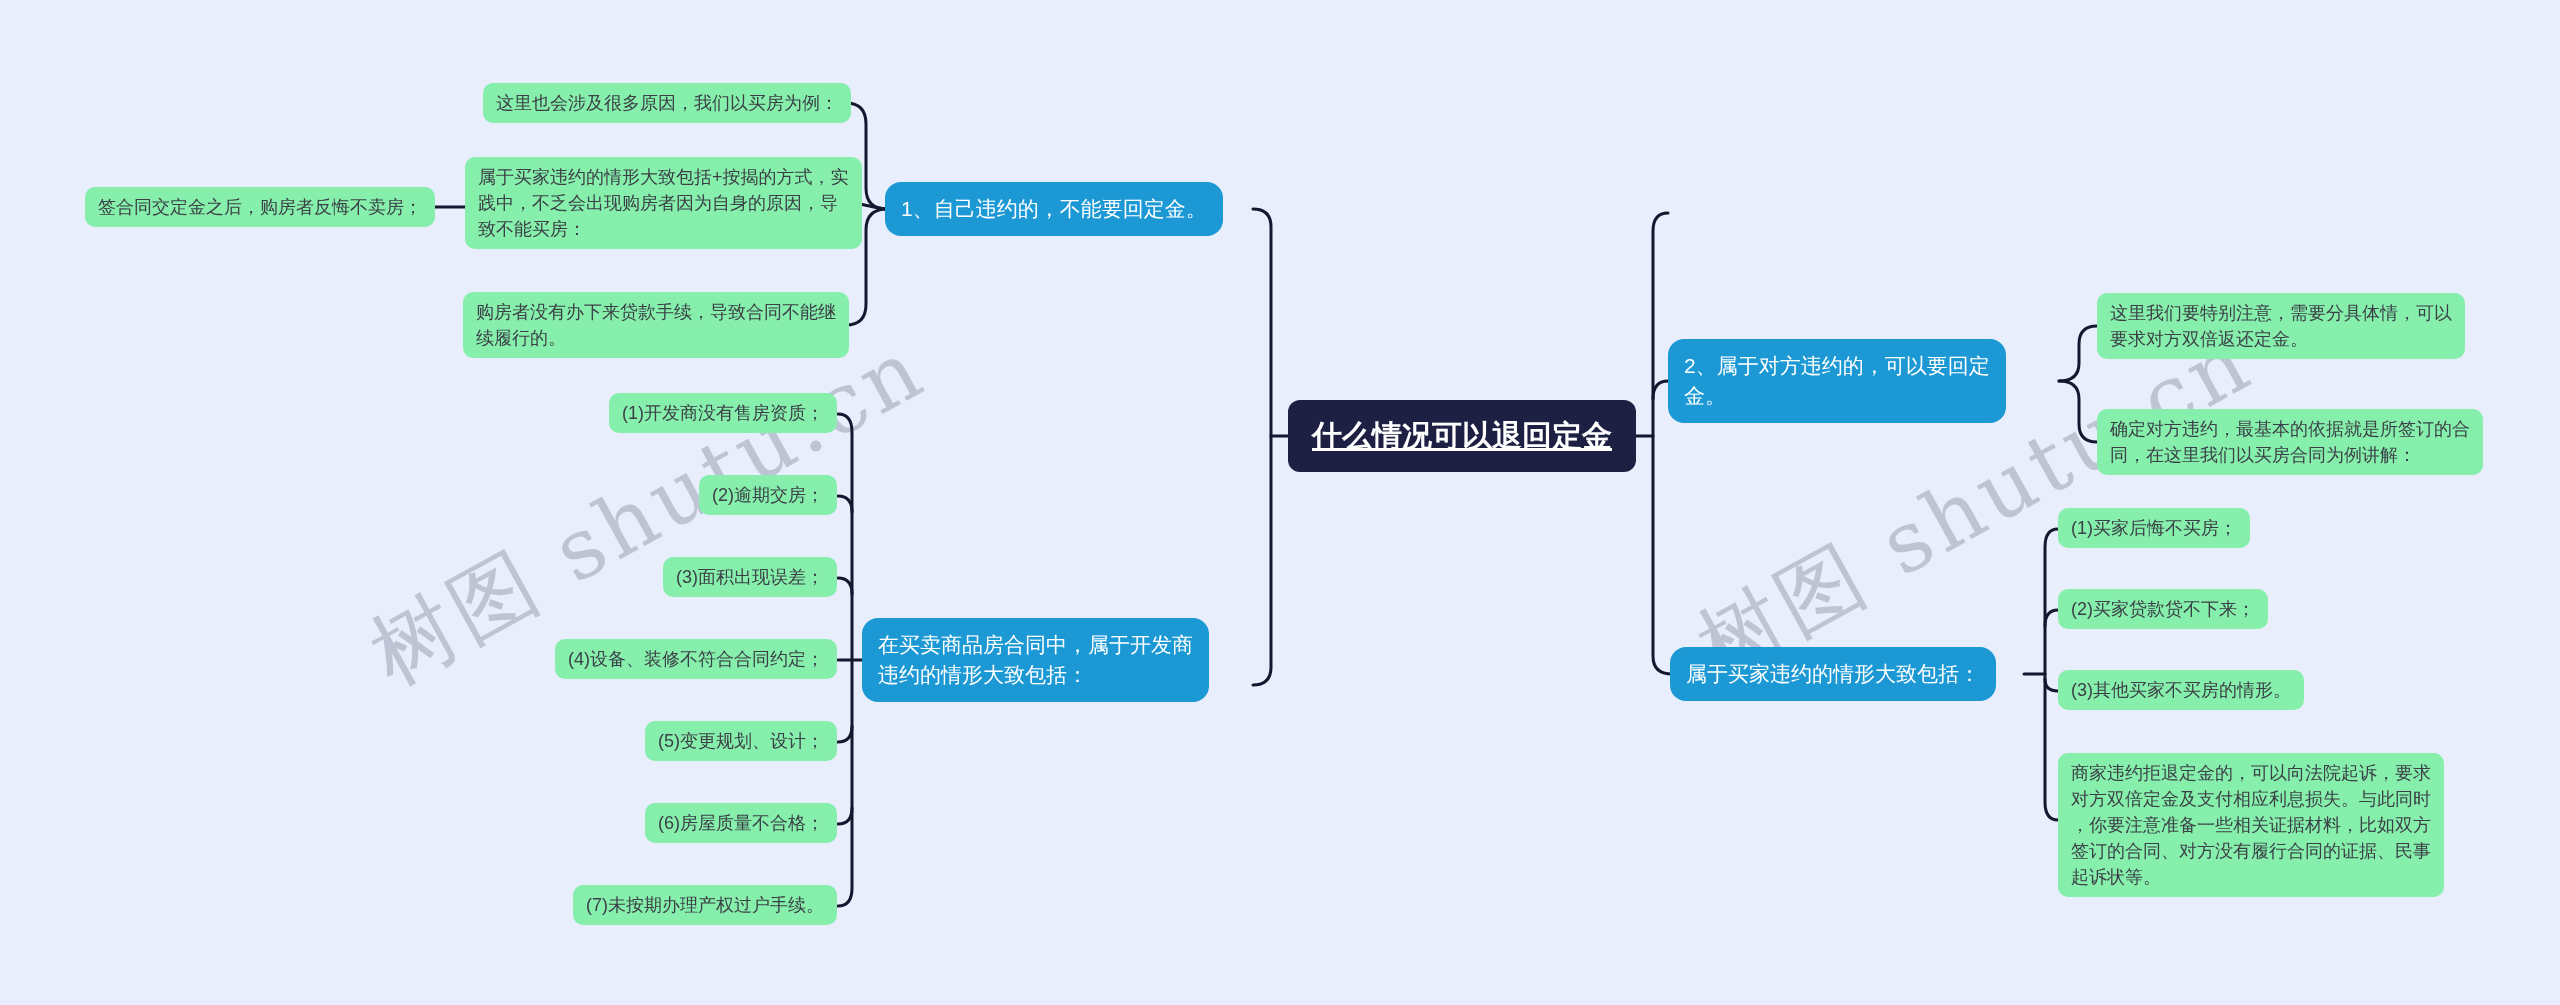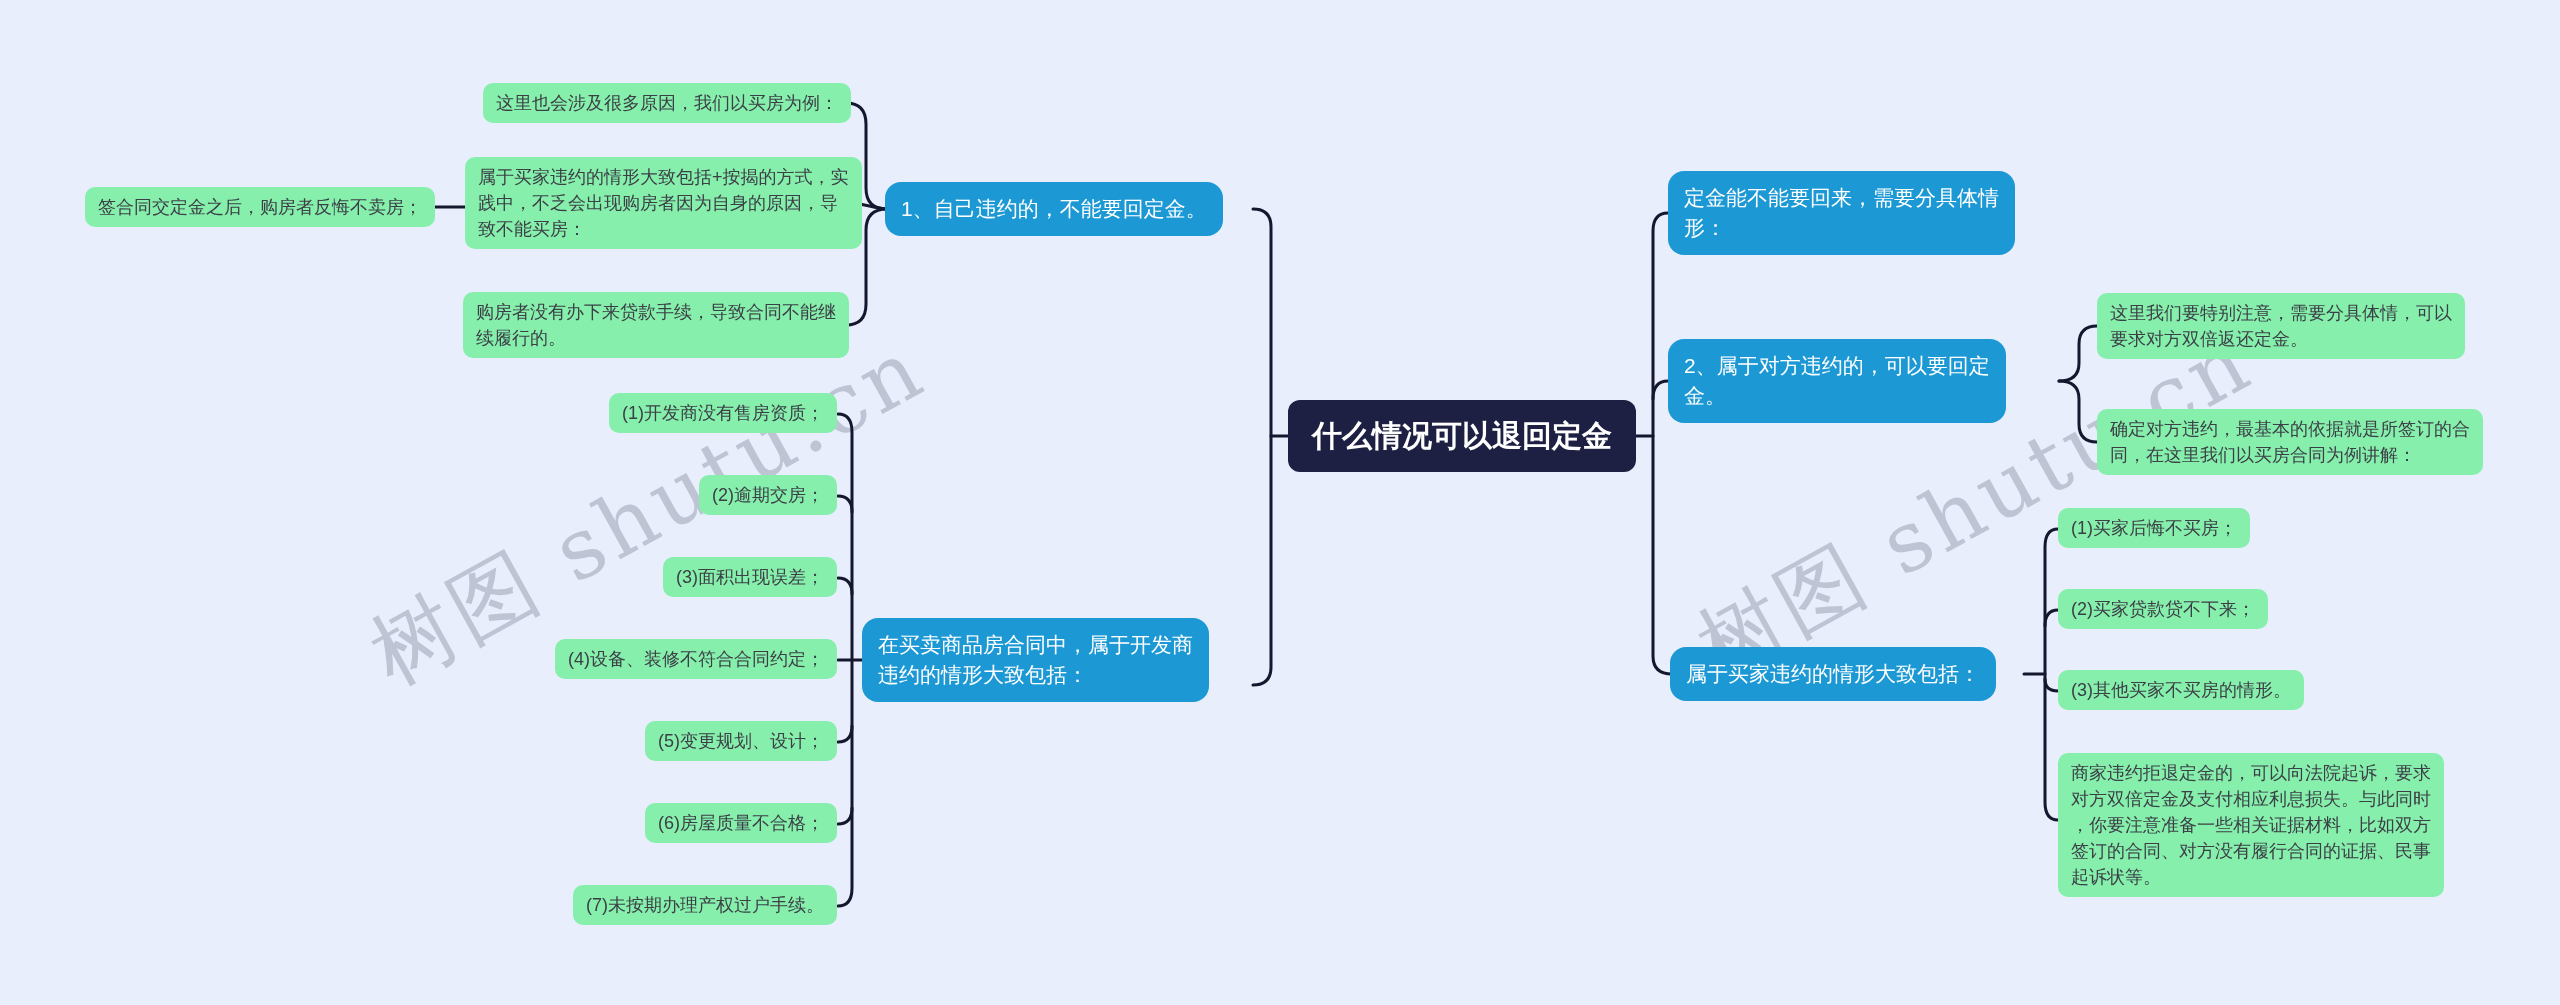--- a/index.html
+++ b/index.html
@@ -50,20 +50,21 @@
   .node-center{
     position:absolute;z-index:4;
     background:#1d2042;
     color:#ffffff;
     font-size:30px;line-height:38px;
     font-weight:bold;
     padding:17px 24px;
     border-radius:12px;
     white-space:nowrap;
     box-sizing:border-box;
+    text-decoration:underline;
   }
 </style>
 </head>
 <body>
 
 <div id="canvas">
 
   <div class="watermark" style="left:648px;top:512px;">树图 shutu.cn</div>
   <div class="watermark" style="left:1975px;top:505px;">树图 shutu.cn</div>
 
@@ -114,22 +115,20 @@
   <div class="node-blue" style="left:862px;top:618px;">在买卖商品房合同中，属于开发商
 违约的情形大致包括：</div>
   <div class="box-light" style="right:1723px;top:393px;white-space:nowrap;">(1)开发商没有售房资质；</div>
   <div class="box-light" style="right:1723px;top:475px;white-space:nowrap;">(2)逾期交房；</div>
   <div class="box-light" style="right:1723px;top:557px;white-space:nowrap;">(3)面积出现误差；</div>
   <div class="box-light" style="right:1723px;top:639px;white-space:nowrap;">(4)设备、装修不符合合同约定；</div>
   <div class="box-light" style="right:1723px;top:721px;white-space:nowrap;">(5)变更规划、设计；</div>
   <div class="box-light" style="right:1723px;top:803px;white-space:nowrap;">(6)房屋质量不合格；</div>
   <div class="box-light" style="right:1723px;top:885px;white-space:nowrap;">(7)未按期办理产权过户手续。</div>
 
-  <div class="node-blue" style="left:1668px;top:171px;">定金能不能要回来，需要分具体情
-形：</div>
 
   <div class="node-blue" style="left:1668px;top:339px;">2、属于对方违约的，可以要回定
 金。</div>
   <div class="box-light" style="left:2097px;top:293px;">这里我们要特别注意，需要分具体情，可以
 要求对方双倍返还定金。</div>
   <div class="box-light" style="left:2097px;top:409px;">确定对方违约，最基本的依据就是所签订的合
 同，在这里我们以买房合同为例讲解：</div>
 
   <div class="node-blue" style="left:1670px;top:647px;white-space:nowrap;">属于买家违约的情形大致包括：</div>
   <div class="box-light" style="left:2058px;top:508px;white-space:nowrap;">(1)买家后悔不买房；</div>

